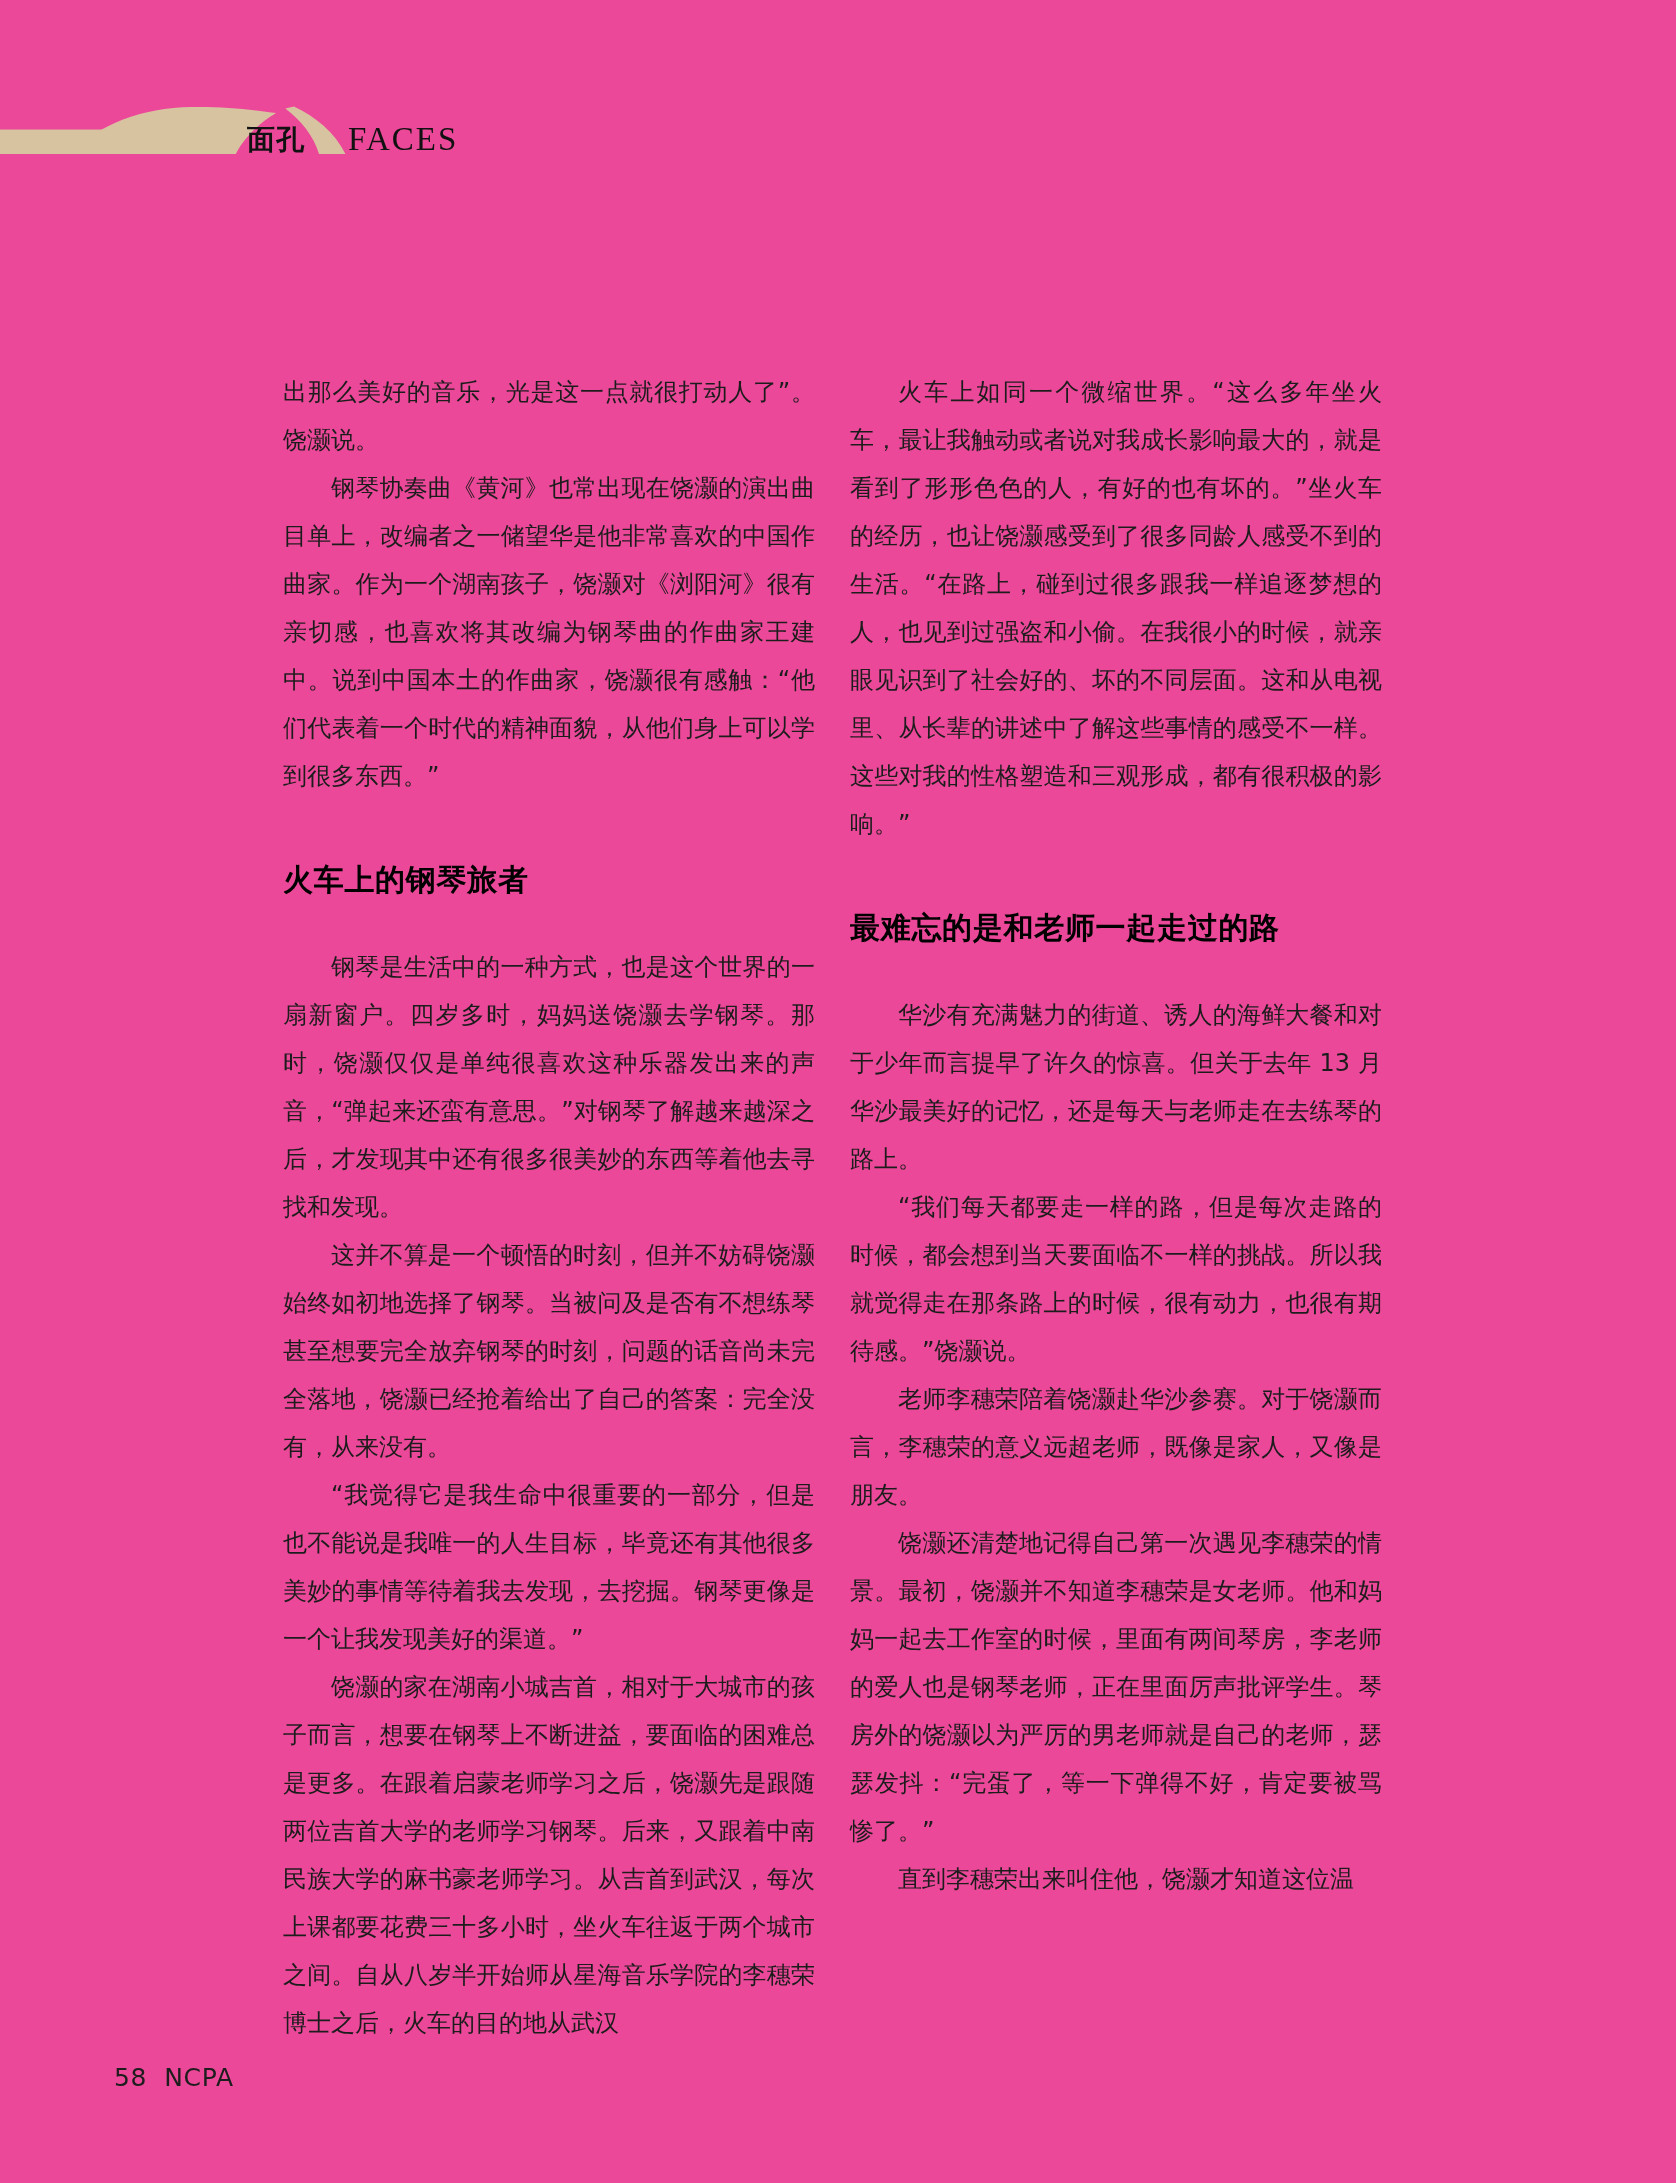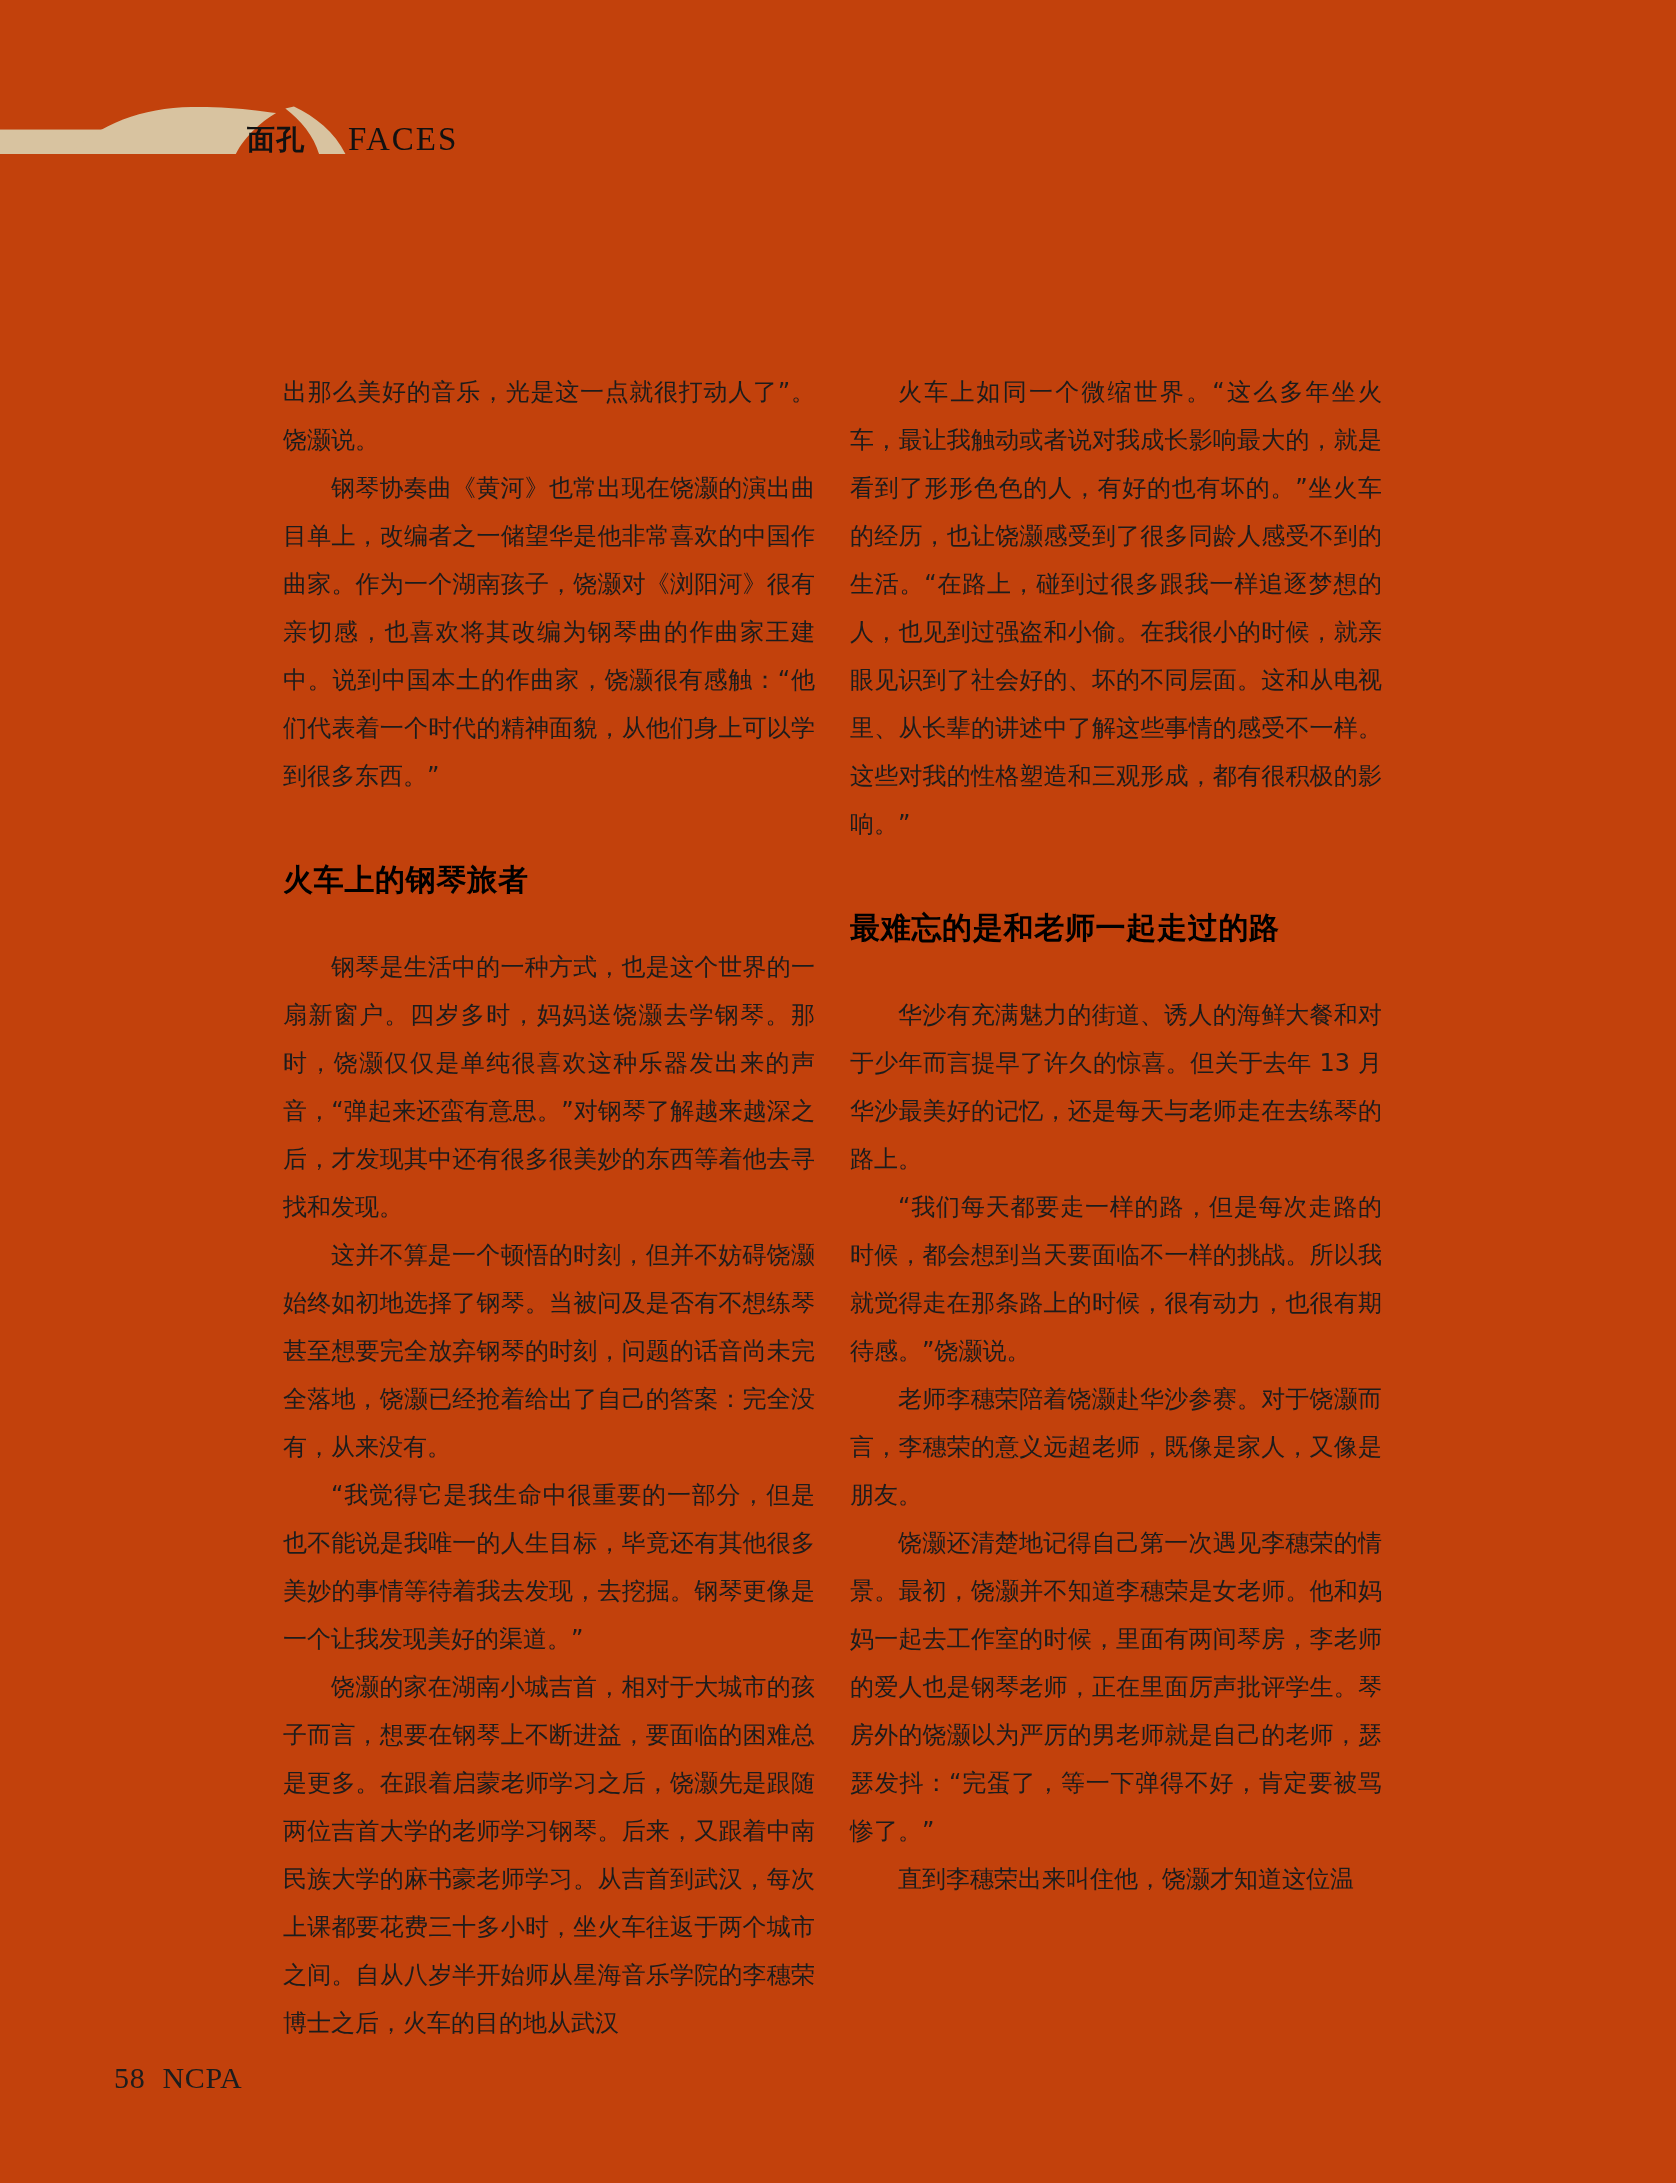--- a/index.html
+++ b/index.html
@@ -8,21 +8,21 @@
   }
   html,body{margin:0;padding:0;}
   body{
     width:1676px;height:2183px;
     background:#ffffff;
     font-family:"DejaVu Sans","Liberation Sans",sans-serif;
     color:var(--ink);
     position:relative;
     overflow:hidden;
   }
-  .page{position:absolute;inset:0;width:1676px;height:2183px;background:#c2410c;}
+  .page{position:absolute;inset:0;width:1676px;height:2183px;background:#ec4899;}
 
   
   .logo{position:absolute;left:0;top:99px;width:594px;height:79px;}
   .logo svg{position:absolute;left:0;top:0;}
   .logo-cn{
     position:absolute;left:247px;top:126px;
     font-size:28px;line-height:28px;font-weight:700;
     color:#111;letter-spacing:1.3px;white-space:nowrap;
   }
   .logo-en{
@@ -49,22 +49,22 @@
   .col h2{
     margin:58px 0 41px 0;padding:0;
     font-size:30px;line-height:44px;
     font-weight:900;color:#000;
     text-align:left;letter-spacing:0.7px;
   }
 
   
   .footer{
     position:absolute;left:114px;top:2062px;
-    font-size:30px;line-height:32px;color:#1d1d1d;
-    letter-spacing:0.7px;white-space:nowrap;font-family:Liberation Serif, serif;
+    font-size:25px;line-height:32px;color:#1d1d1d;
+    letter-spacing:0.7px;white-space:nowrap;
   }
   .footer .pageno{margin-right:17px;}
 </style>
 </head>
 <body>
 
 <div class="page">
 
   <div class="logo">
     <svg width="502" height="73" viewBox="0 0 760 110" xmlns="http://www.w3.org/2000/svg" aria-hidden="true">

